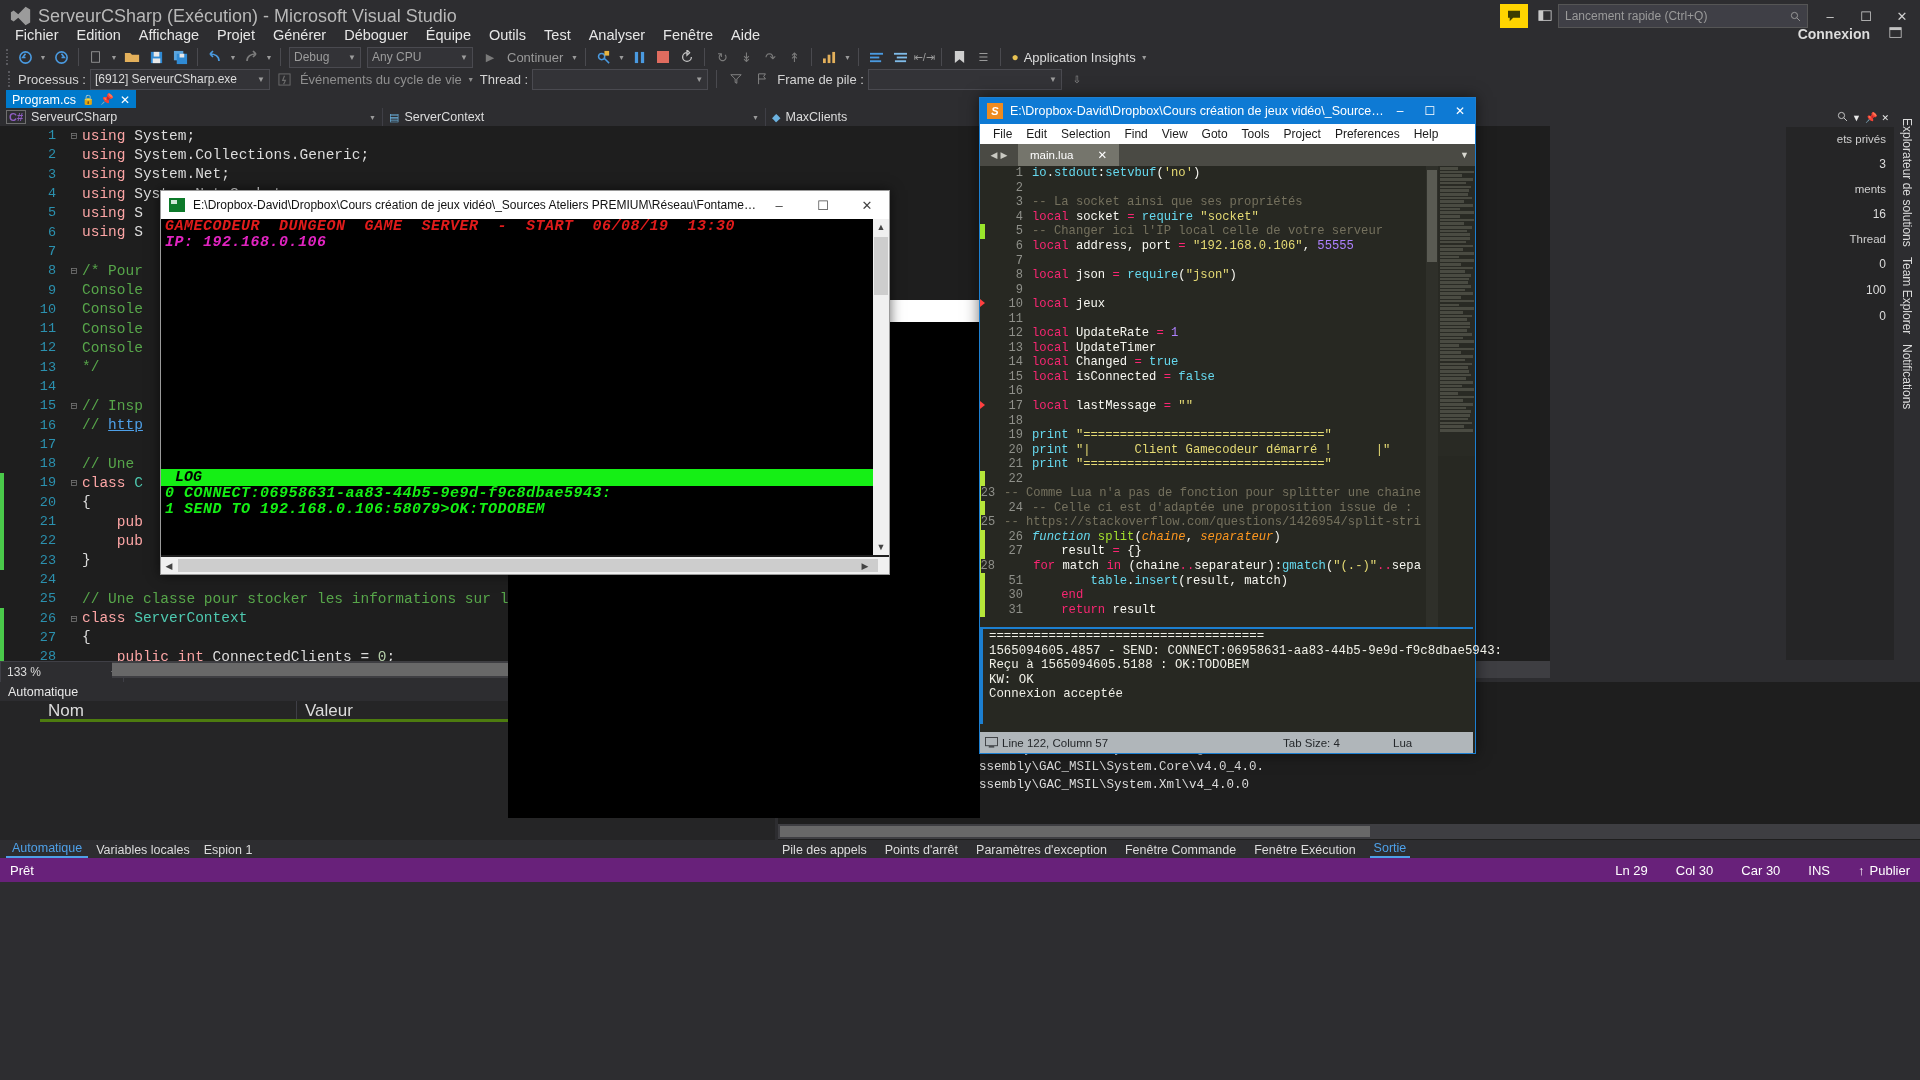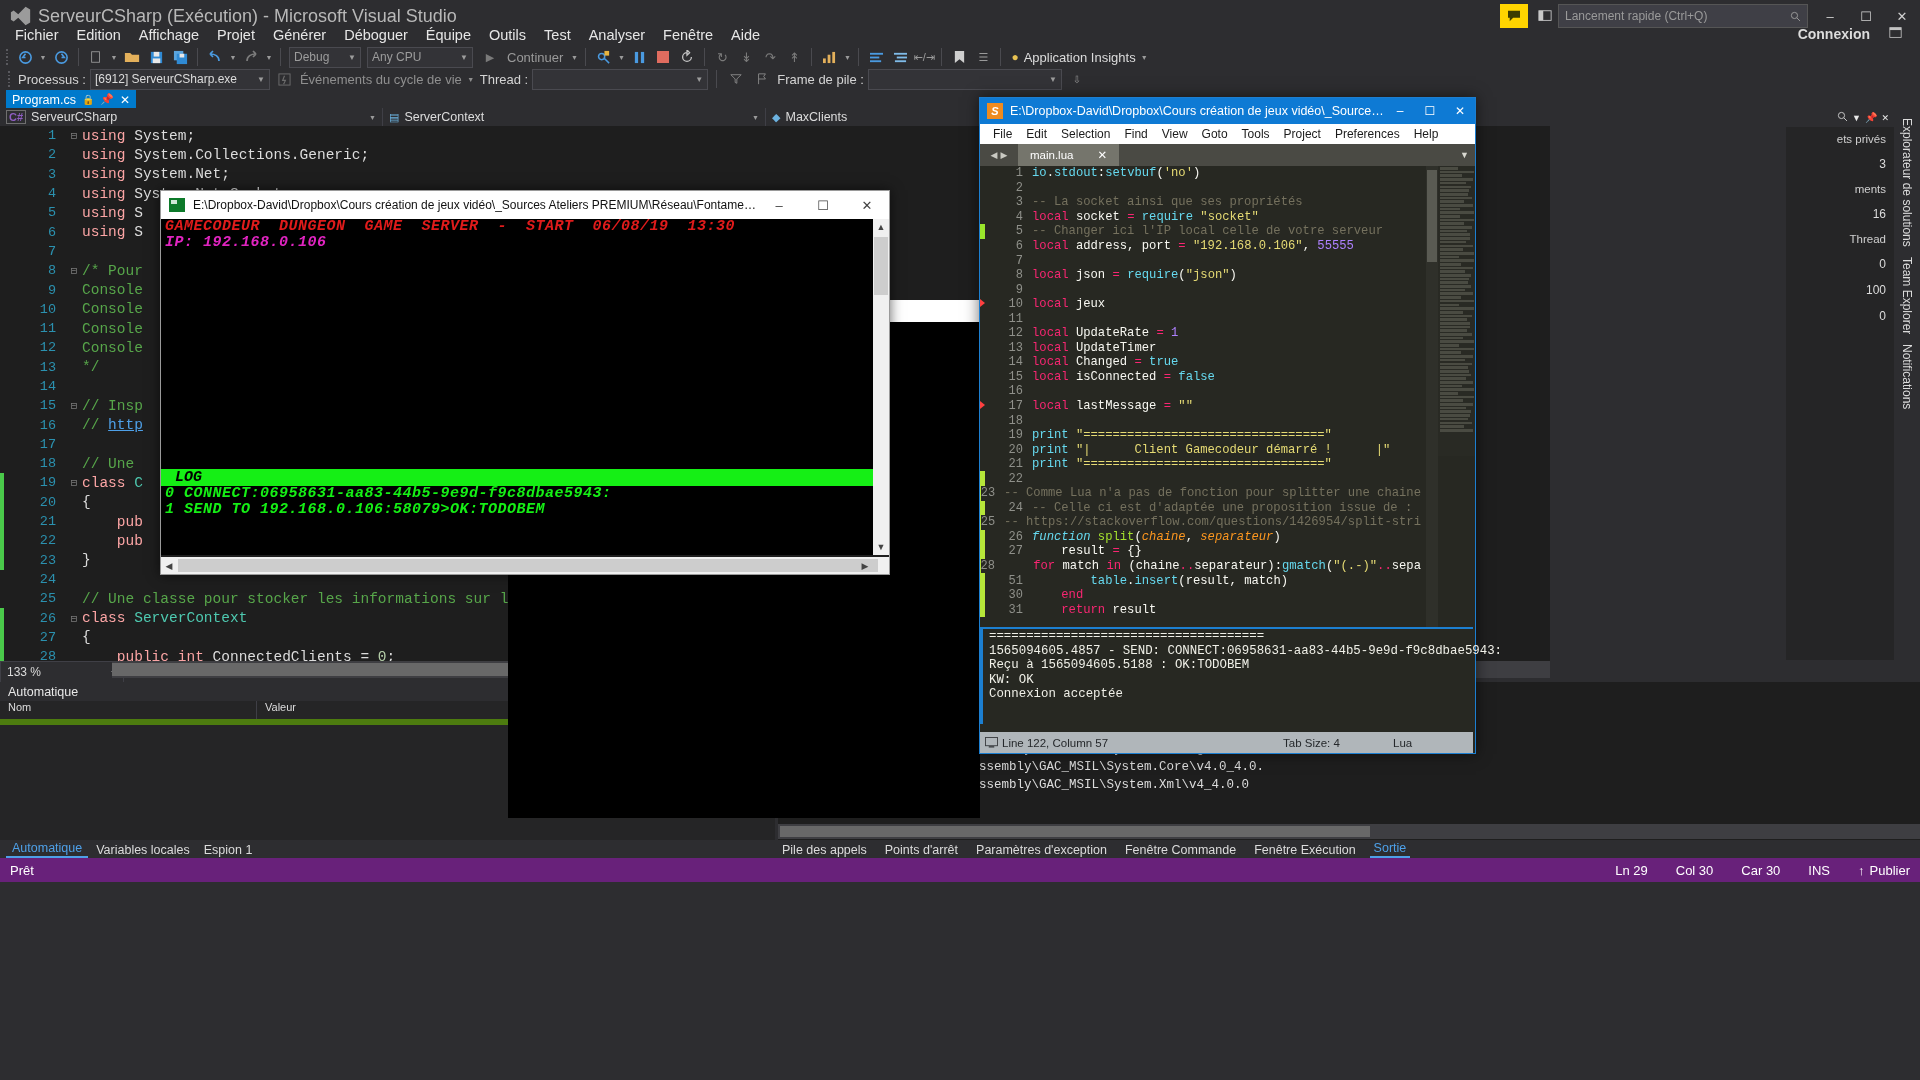--- a/index.html
+++ b/index.html
@@ -70,21 +70,21 @@
   .zoombox{position:absolute;left:0;top:661px;width:110px;height:20px;background:#2d2d30;border:1px solid #3f3f46;
     color:#dcdcdc;font-size:12px;display:flex;align-items:center;padding:0 6px;}
   .zoombox .arw{margin-left:auto;font-size:7px;}
   .hscroll-ed{position:absolute;left:112px;top:661px;width:1438px;height:17px;background:#3e3e42;}
   .hscroll-ed i{position:absolute;left:0;top:2px;width:760px;height:13px;background:#686868;}
 
   
   .autos{position:absolute;left:0;top:682px;width:775px;height:158px;background:#252526;}
   .panel-hdr{height:19px;background:#2d2d30;color:#e8e8e8;font-size:12.5px;display:flex;align-items:center;padding-left:8px;}
   .panel-hdr .tools{margin-left:auto;display:flex;gap:3px;padding-right:5px;color:#c9c9c9;font-size:10px;}
-  .colhdr{height:18px;background:#252526;border-bottom:6px solid #4d7c0f;display:flex;font-size:11px;color:#dcdcdc;}
+  .colhdr{height:18px;background:#252526;border-bottom:3px solid #4d7c0f;display:flex;font-size:17px;color:#dcdcdc;margin-left:40px;}
   .colhdr div{padding-left:8px;}
   .autos-tabs{position:absolute;left:0;top:840px;width:775px;height:18px;display:flex;align-items:flex-end;gap:2px;padding-left:6px;font-size:12.5px;}
   .atab{padding:1px 6px;color:#dcdcdc;}
   .atab.sel{color:#4ea0e8;border-bottom:2px solid #4ea0e8;}
 
   
   .outpanel{position:absolute;left:778px;top:682px;width:1142px;height:158px;background:#1e1e1e;}
   .outline{font-family:"Liberation Mono",monospace;font-size:12.5px;color:#dcdcdc;white-space:pre;line-height:18px;padding-left:6px;}
   .out-tabs{position:absolute;left:778px;top:840px;width:1142px;height:18px;display:flex;align-items:flex-end;gap:10px;font-size:12.5px;}
   .otab{padding:1px 4px;color:#dcdcdc;}

